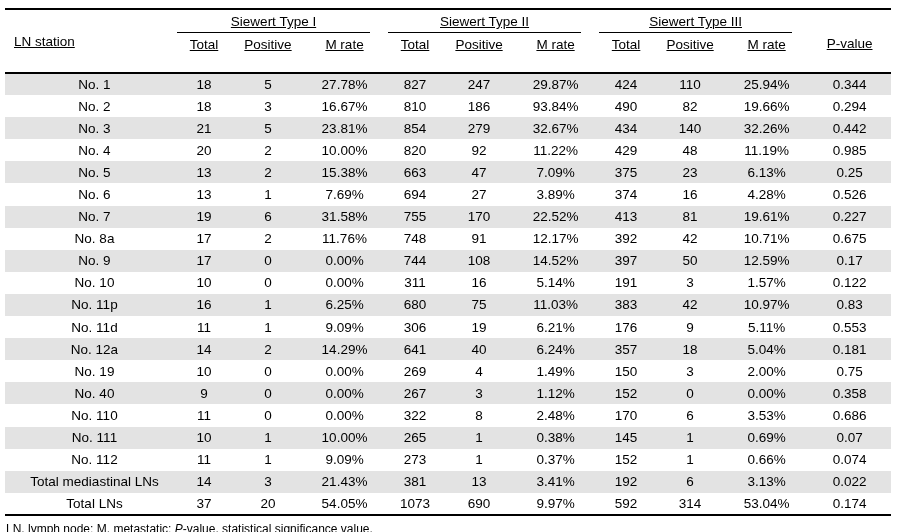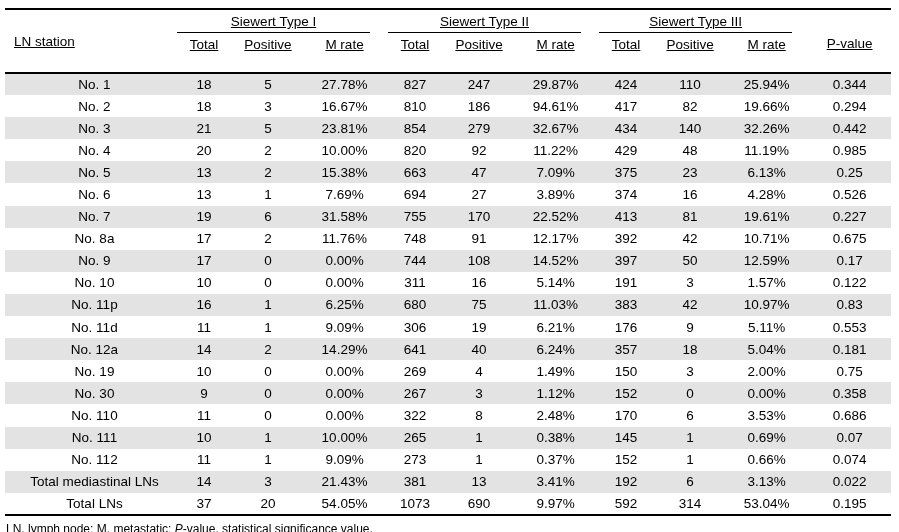--- a/index.html
+++ b/index.html
@@ -99,22 +99,22 @@
           <td>25.94%</td>
           <td>0.344</td>
         </tr>
         <tr>
           <td class="station">No. 2</td>
           <td>18</td>
           <td>3</td>
           <td>16.67%</td>
           <td>810</td>
           <td>186</td>
-          <td>94.61%</td>
-          <td>417</td>
+          <td>93.84%</td>
+          <td>490</td>
           <td>82</td>
           <td>19.66%</td>
           <td>0.294</td>
         </tr>
         <tr>
           <td class="station">No. 3</td>
           <td>21</td>
           <td>5</td>
           <td>23.81%</td>
           <td>854</td>
@@ -262,21 +262,21 @@
           <td>0.00%</td>
           <td>269</td>
           <td>4</td>
           <td>1.49%</td>
           <td>150</td>
           <td>3</td>
           <td>2.00%</td>
           <td>0.75</td>
         </tr>
         <tr>
-          <td class="station">No. 30</td>
+          <td class="station">No. 40</td>
           <td>9</td>
           <td>0</td>
           <td>0.00%</td>
           <td>267</td>
           <td>3</td>
           <td>1.12%</td>
           <td>152</td>
           <td>0</td>
           <td>0.00%</td>
           <td>0.358</td>
@@ -337,21 +337,21 @@
           <td class="station">Total LNs</td>
           <td>37</td>
           <td>20</td>
           <td>54.05%</td>
           <td>1073</td>
           <td>690</td>
           <td>9.97%</td>
           <td>592</td>
           <td>314</td>
           <td>53.04%</td>
-          <td>0.195</td>
+          <td>0.174</td>
         </tr>
       </tbody>
   </table>
 
   <div class="footnote">
     <span>LN, lymph node; M, metastatic; </span><span class="ital">P</span><span>-value, statistical significance value.</span>
   </div>
 </div>
 
 </body></html>

